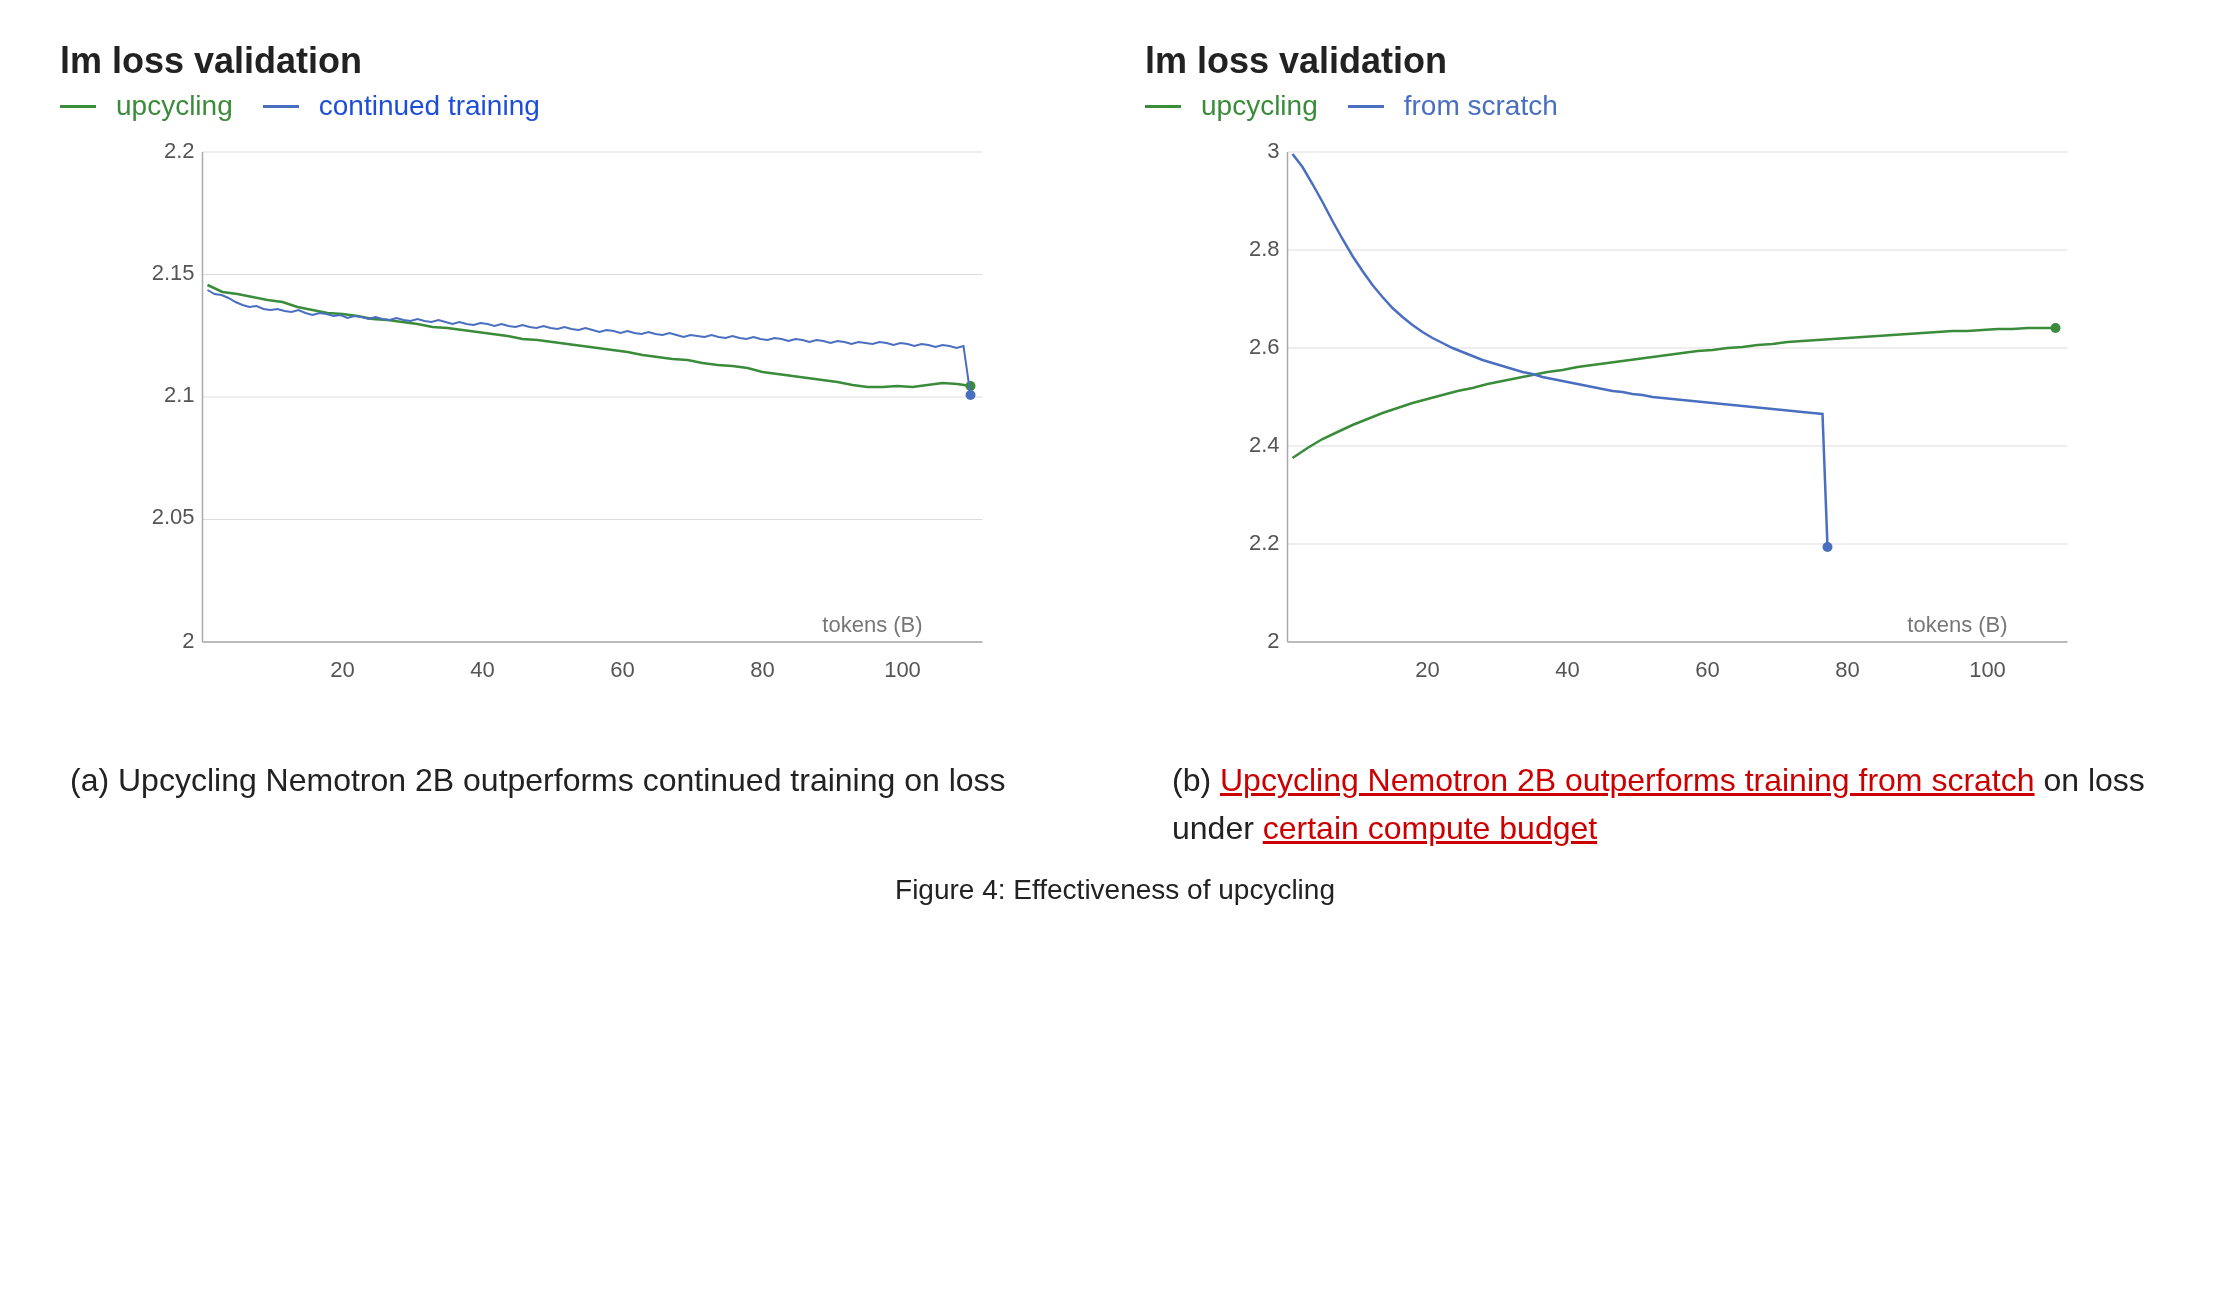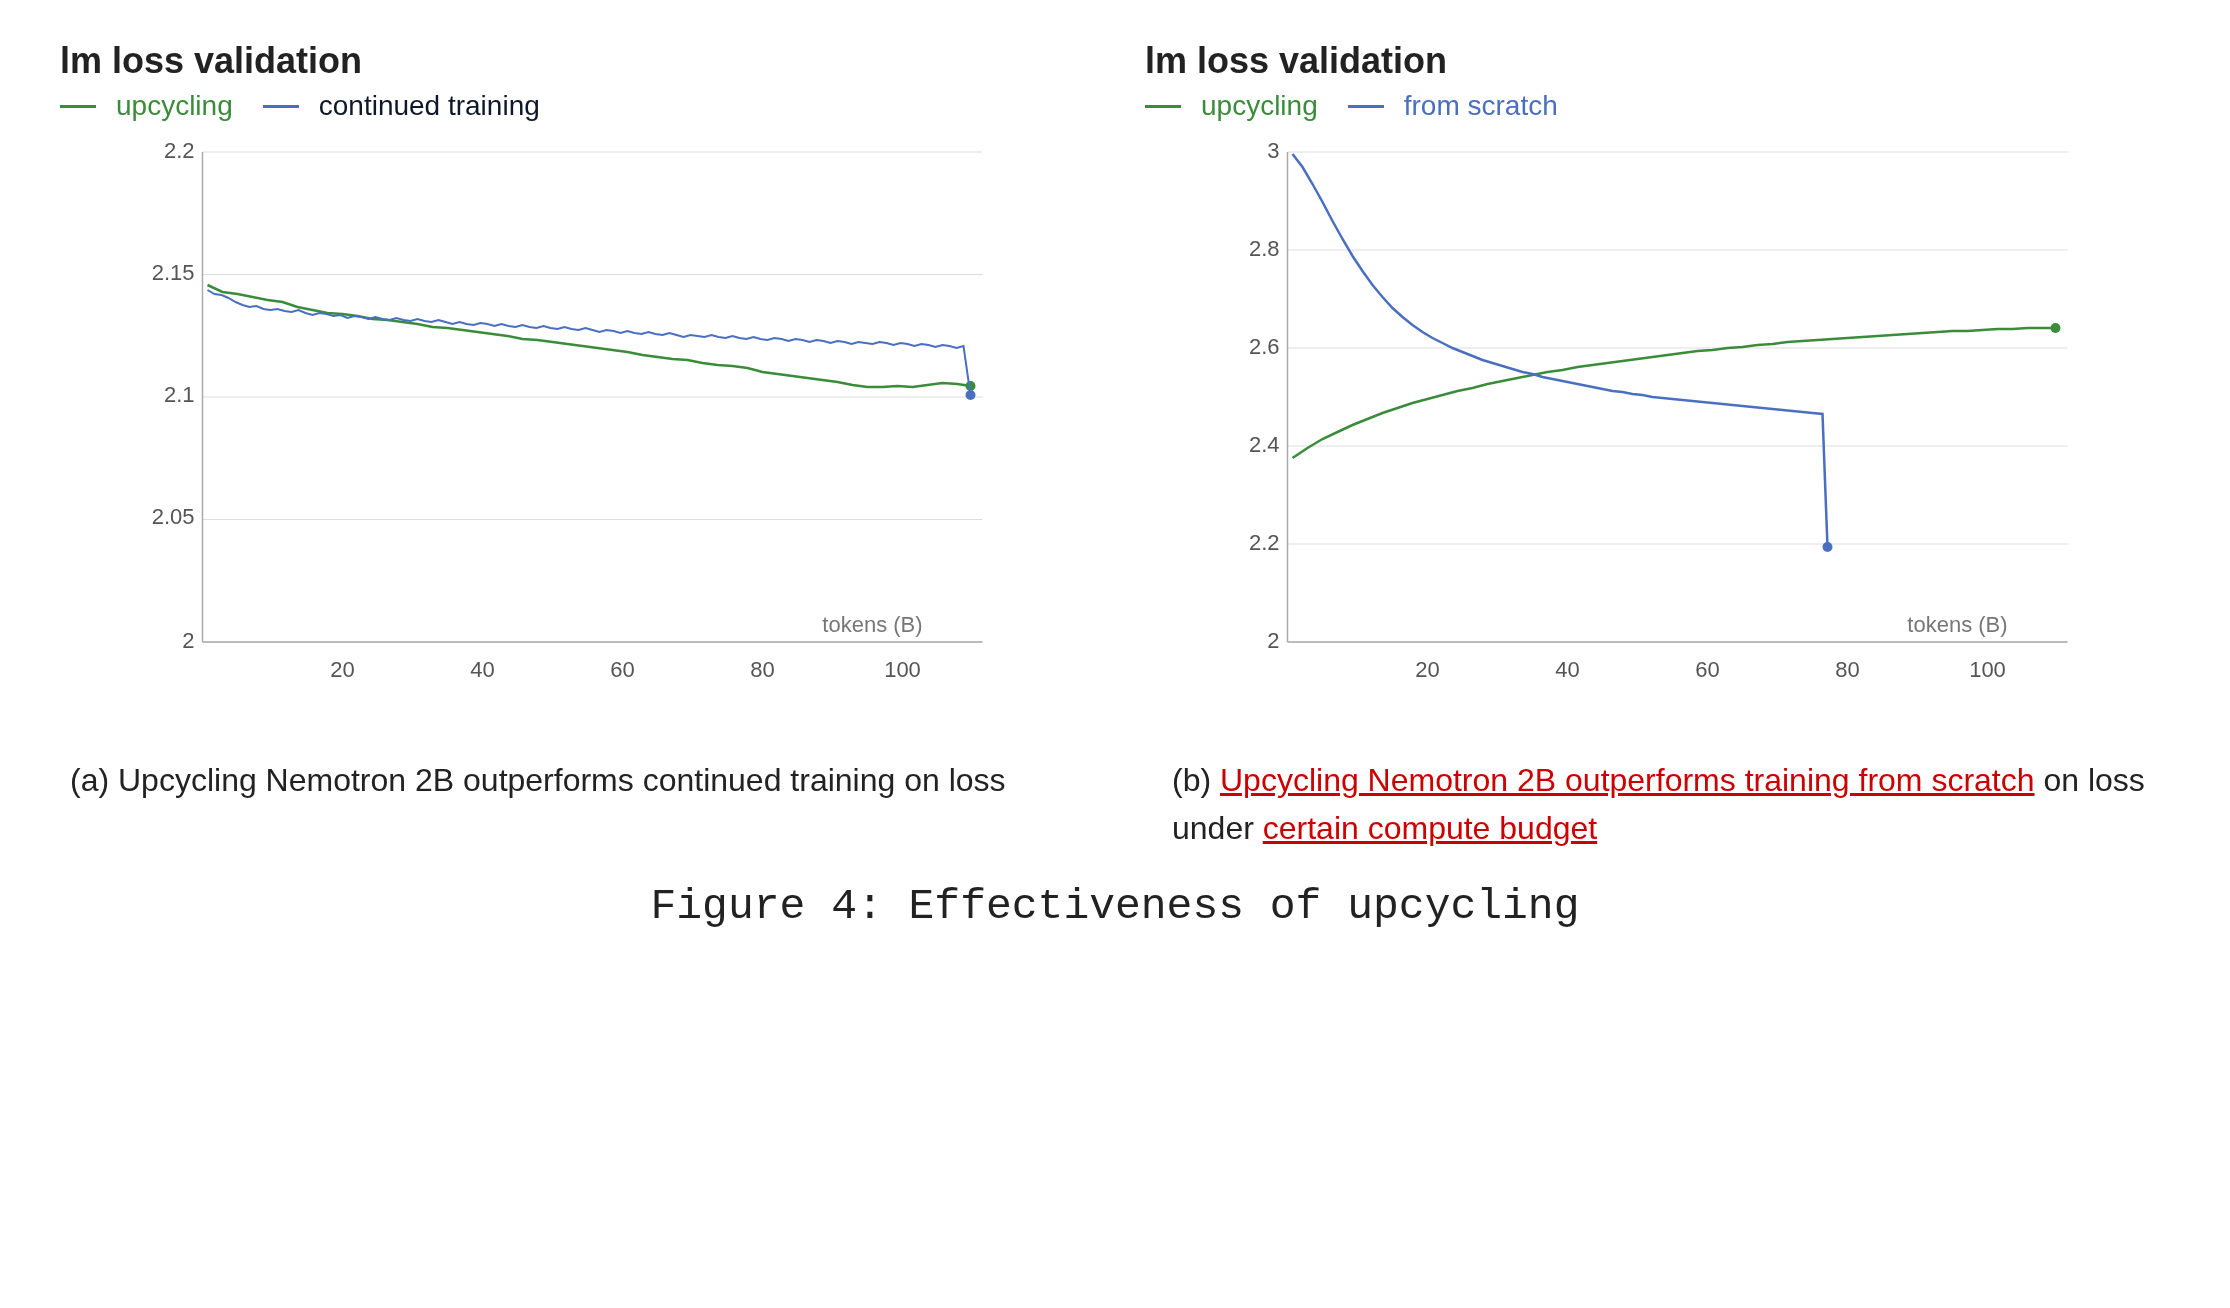--- a/index.html
+++ b/index.html
@@ -72,24 +72,24 @@
     }
     .caption {
       flex: 1;
       font-size: 32px;
       font-family: Arial, sans-serif;
       color: #222;
       line-height: 1.5;
       padding: 0 10px;
     }
     .figure-caption {
-      font-size: 43px;
-      font-family: Liberation Mono, monospace;
+      font-size: 28px;
+      font-family: Liberation Sans, sans-serif;
       color: #222;
-      margin-top: 10px;
+      margin-top: 2px;
       text-align: center;
     }
     .underline-red {
       text-decoration: underline;
       color: #cc0000;
     }
   </style>
 </head>
 <body>
 
@@ -97,21 +97,21 @@
 
   <div class="chart-container">
     <div class="chart-title">lm loss validation</div>
     <div class="chart-legend">
       <div class="legend-item">
         <span class="legend-line" style="background:#3a8c3a;"></span>
         <span style="color:#3a8c3a;">upcycling</span>
       </div>
       <div class="legend-item">
         <span class="legend-line" style="background:#4a6fc1;"></span>
-        <span style="color:#0f172a;">continued training</span>
+        <span style="color:#1d4ed8;">continued training</span>
       </div>
     </div>
     <div class="chart-area">
       <svg class="chart-svg" viewBox="0 0 900 580">
 
         <defs>
           <clipPath id="clip1">
             <rect x="80" y="20" width="780" height="490"></rect>
           </clipPath>
         </defs>

